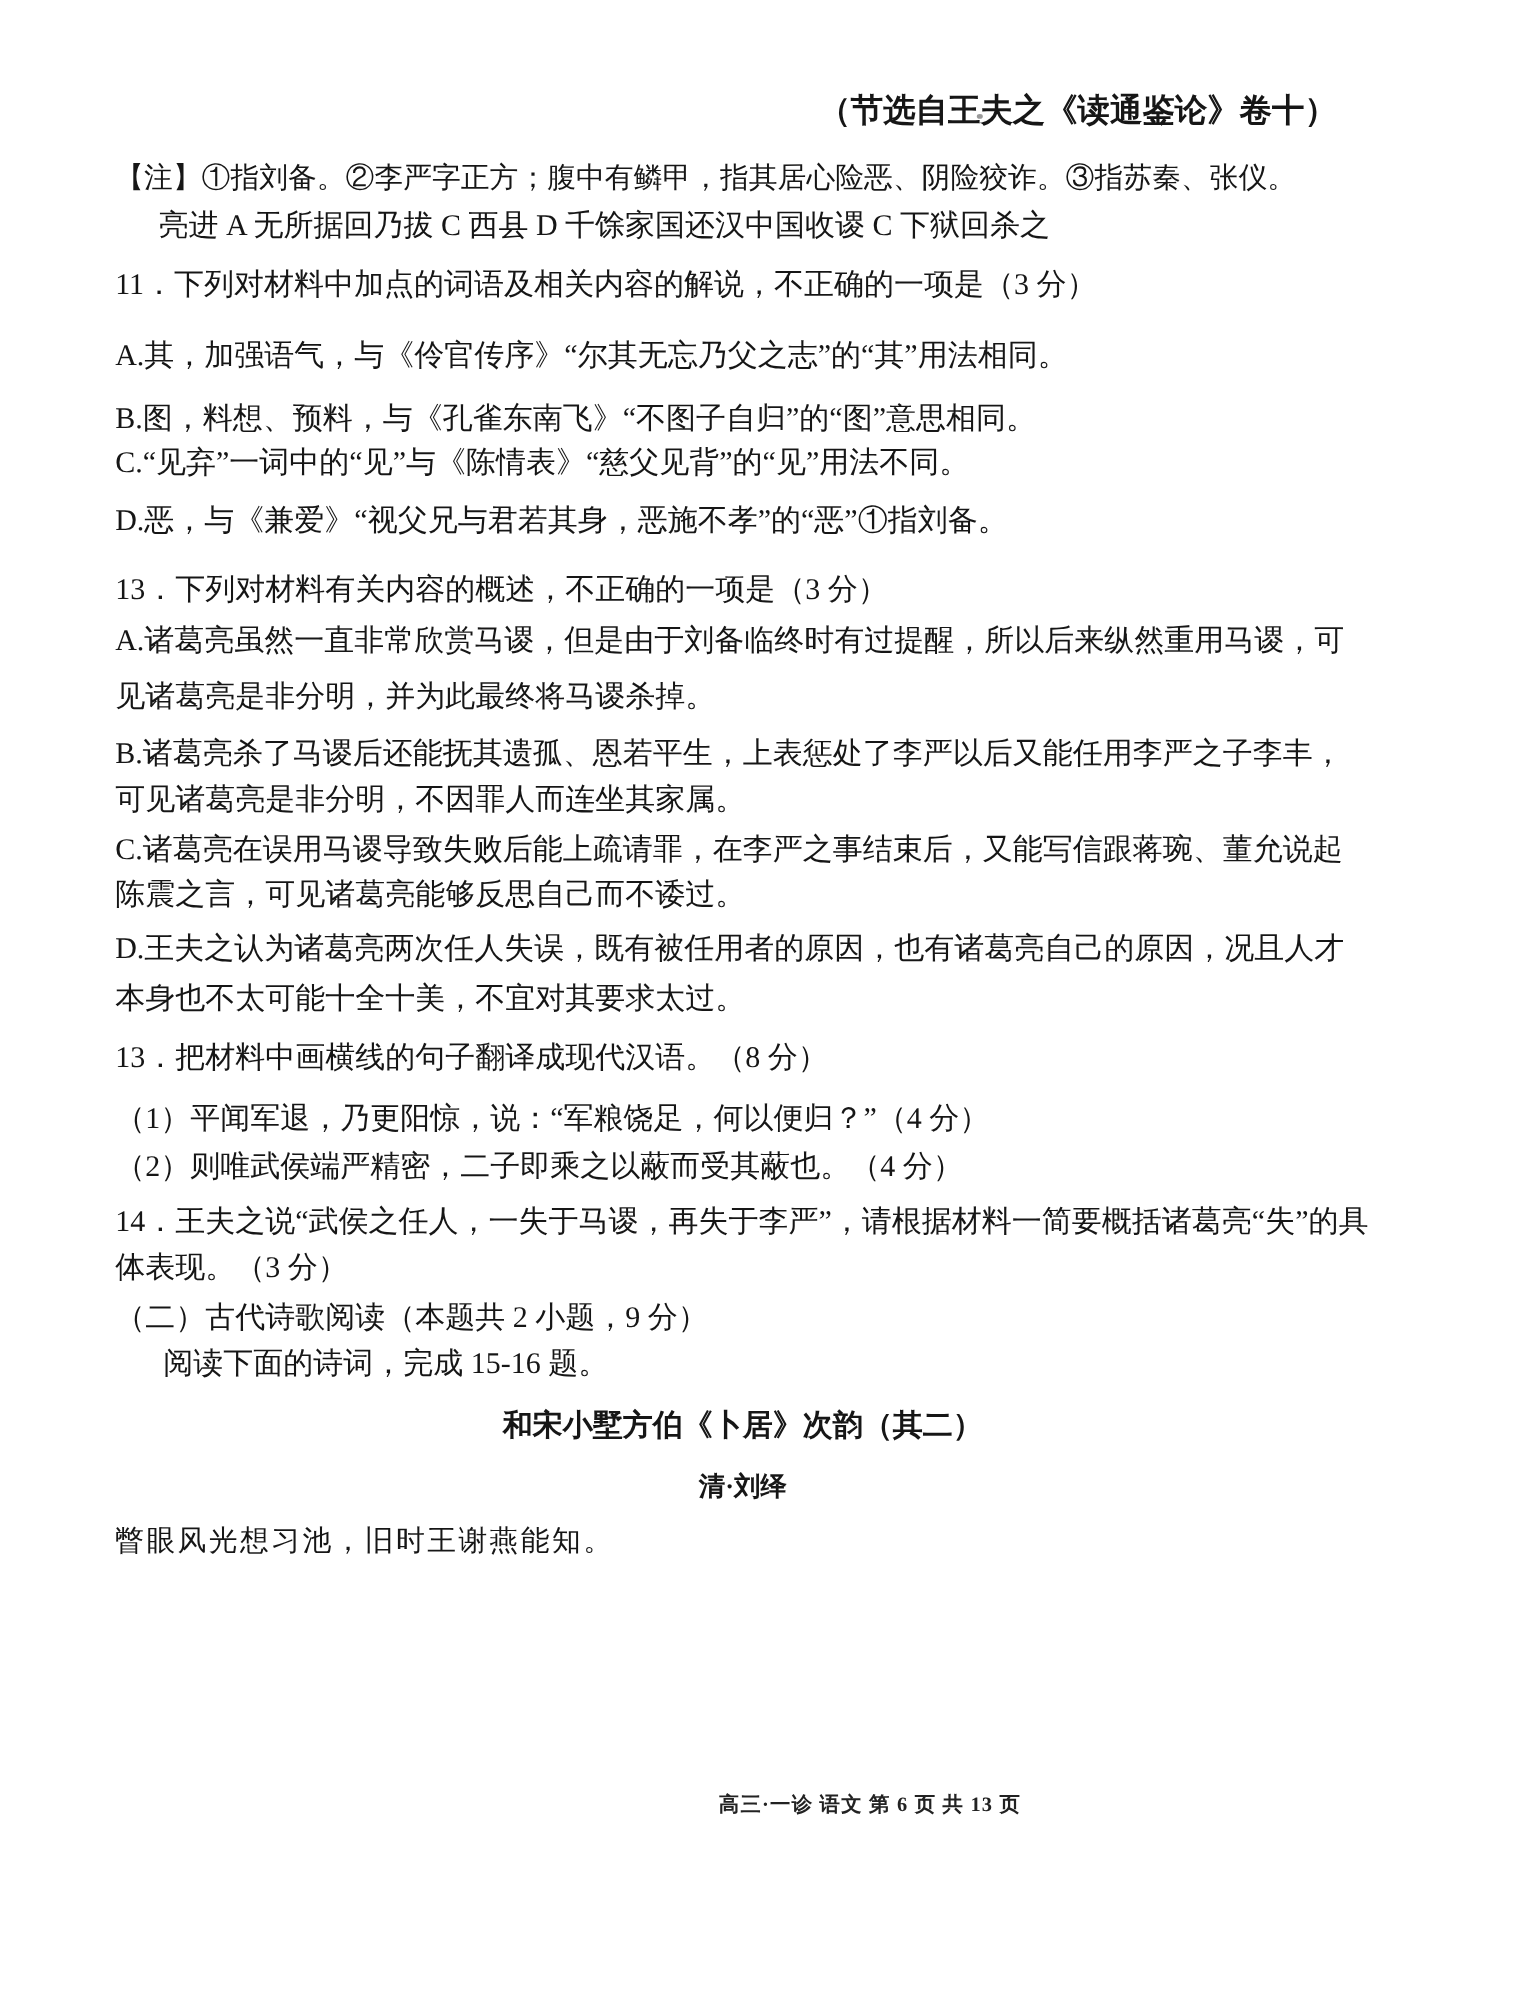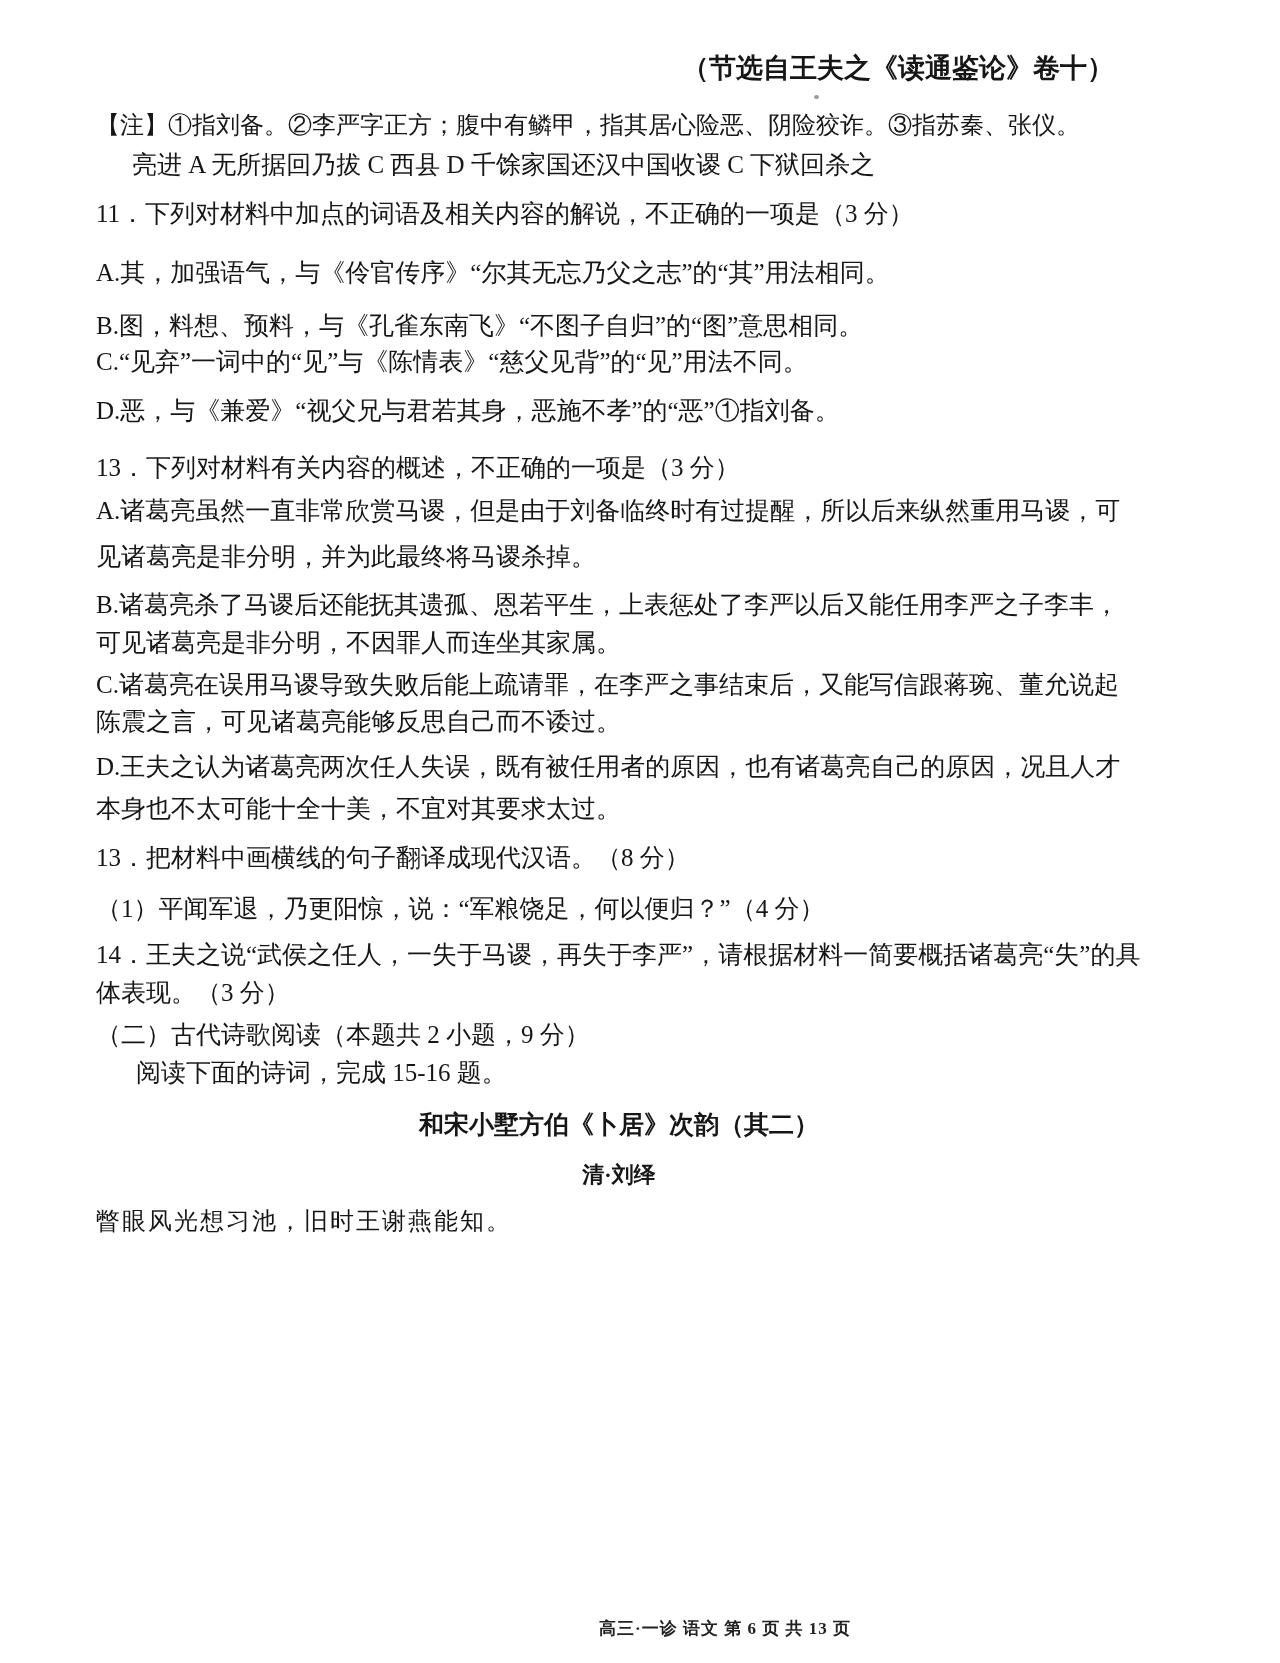--- a/index.html
+++ b/index.html
@@ -5,21 +5,21 @@
   html, body { margin: 0; padding: 0; background: #ffffff; }
   .page {
     position: relative;
     width: 1280px;
     height: 1663px;
     background: #ffffff;
     color: #161616;
     font-family: "Liberation Serif", "DejaVu Serif", serif;
     overflow: hidden;
   }
-  .content { padding: 48px 138px 0 96px; }
+  .content { padding: 72px 138px 0 96px; }
   p { margin: 0; font-size: 25px; }
 
   .attribution { text-align: right; font-weight: bold; font-size: 27px; line-height: 40px; padding-right: 28px; }
   .note        { margin-top: 18px; font-size: 24px; line-height: 38px; }
 
   .q10-text   { margin-top: 14px; line-height: 40px; }
   .q10-sent   { margin-top: 2px;  line-height: 38px; text-indent: 36px; }
 
   .q11-stem   { margin-top: 10px; line-height: 40px; }
   .q11-a      { margin-top: 20px; line-height: 38px; }
@@ -41,21 +41,21 @@
 
   .sec2-head  { margin-top: 4px;  line-height: 38px; }
   .sec2-instr { margin-top: 0;    line-height: 38px; text-indent: 40px; }
 
   .poem-title  { margin-top: 16px; line-height: 34px; text-align: center; font-weight: bold; }
   .poem-author { margin-top: 18px; line-height: 30px; text-align: center; font-weight: bold; font-size: 22px; }
   .poem-line   { margin-top: 14px; line-height: 34px; text-align: left; font-size: 24px; letter-spacing: 2px; }
 
   .page-footer {
     position: absolute;
-    top: 1617px;
+    top: 1492px;
     left: 0;
     width: 100%;
     text-align: center;
     padding-left: 170px;
     box-sizing: border-box;
     font-size: 17px;
     font-weight: bold;
     letter-spacing: 1px;
     color: #222;
   }
@@ -87,20 +87,21 @@
     <p class="q11-d">D.恶，与《兼爱》“视父兄与君若其身，恶施不孝”的“恶”①指刘备。</p>
 
     <p class="q12-stem">13．下列对材料有关内容的概述，不正确的一项是（3 分）</p>
     <p class="q12-a">A.诸葛亮虽然一直非常欣赏马谡，但是由于刘备临终时有过提醒，所以后来纵然重用马谡，可见诸葛亮是非分明，并为此最终将马谡杀掉。</p>
     <p class="q12-b">B.诸葛亮杀了马谡后还能抚其遗孤、恩若平生，上表惩处了李严以后又能任用李严之子李丰，可见诸葛亮是非分明，不因罪人而连坐其家属。</p>
     <p class="q12-c">C.诸葛亮在误用马谡导致失败后能上疏请罪，在李严之事结束后，又能写信跟蒋琬、董允说起陈震之言，可见诸葛亮能够反思自己而不诿过。</p>
     <p class="q12-d">D.王夫之认为诸葛亮两次任人失误，既有被任用者的原因，也有诸葛亮自己的原因，况且人才本身也不太可能十全十美，不宜对其要求太过。</p>
 
     <p class="q13-stem">13．把材料中画横线的句子翻译成现代汉语。（8 分）</p>
     <p class="q13-i1">（1）平闻军退，乃更阳惊，说：“军粮饶足，何以便归？”（4 分）</p>
+    <p class="q13-i2">（2）则唯武侯端严精密，二子即乘之以蔽而受其蔽也。（4 分）</p>
 
     <p class="q14-text">14．王夫之说“武侯之任人，一失于马谡，再失于李严”，请根据材料一简要概括诸葛亮“失”的具体表现。（3 分）</p>
 
     <p class="sec2-head">（二）古代诗歌阅读（本题共 2 小题，9 分）</p>
     <p class="sec2-instr">阅读下面的诗词，完成 15-16 题。</p>
 
     <p class="poem-title">和宋小墅方伯《卜居》次韵（其二）</p>
     <p class="poem-author">清·刘绎</p>
     <p class="poem-line">瞥眼风光想习池，旧时王谢燕能知。</p>
   </div>

